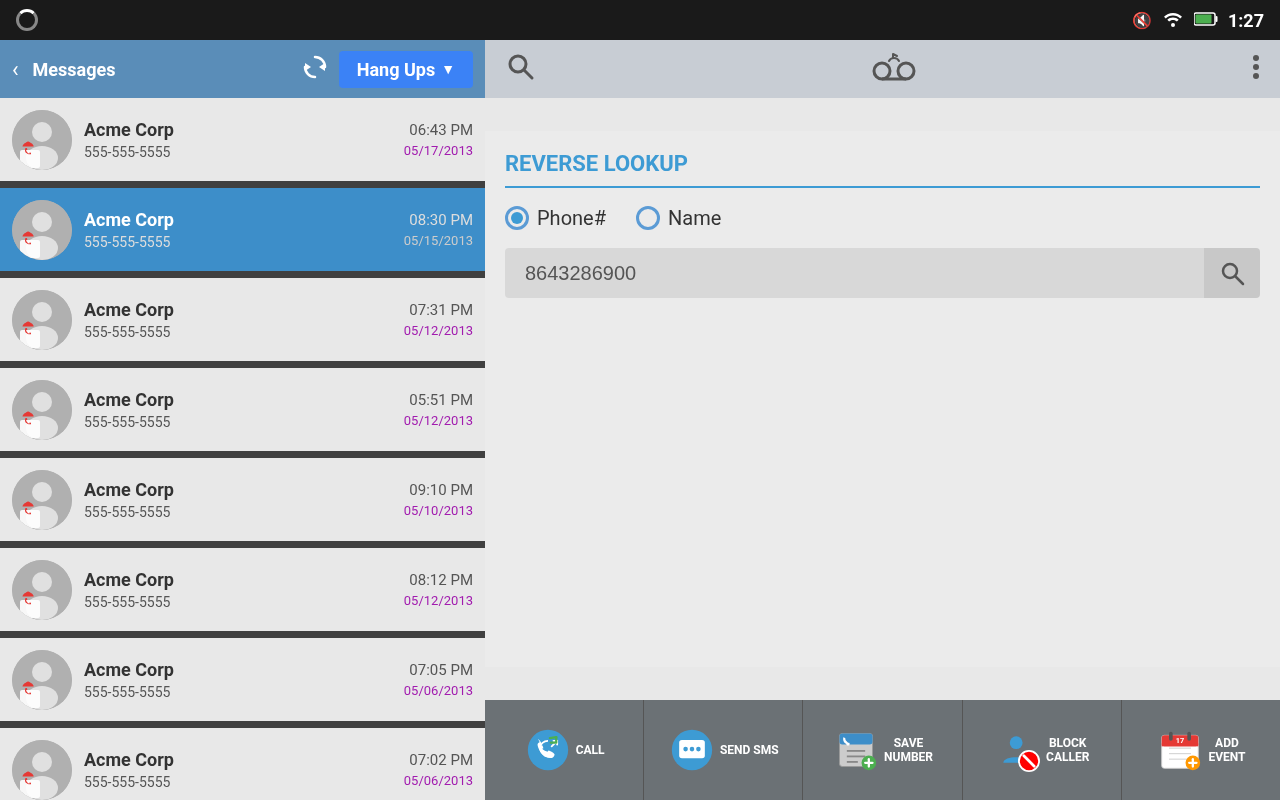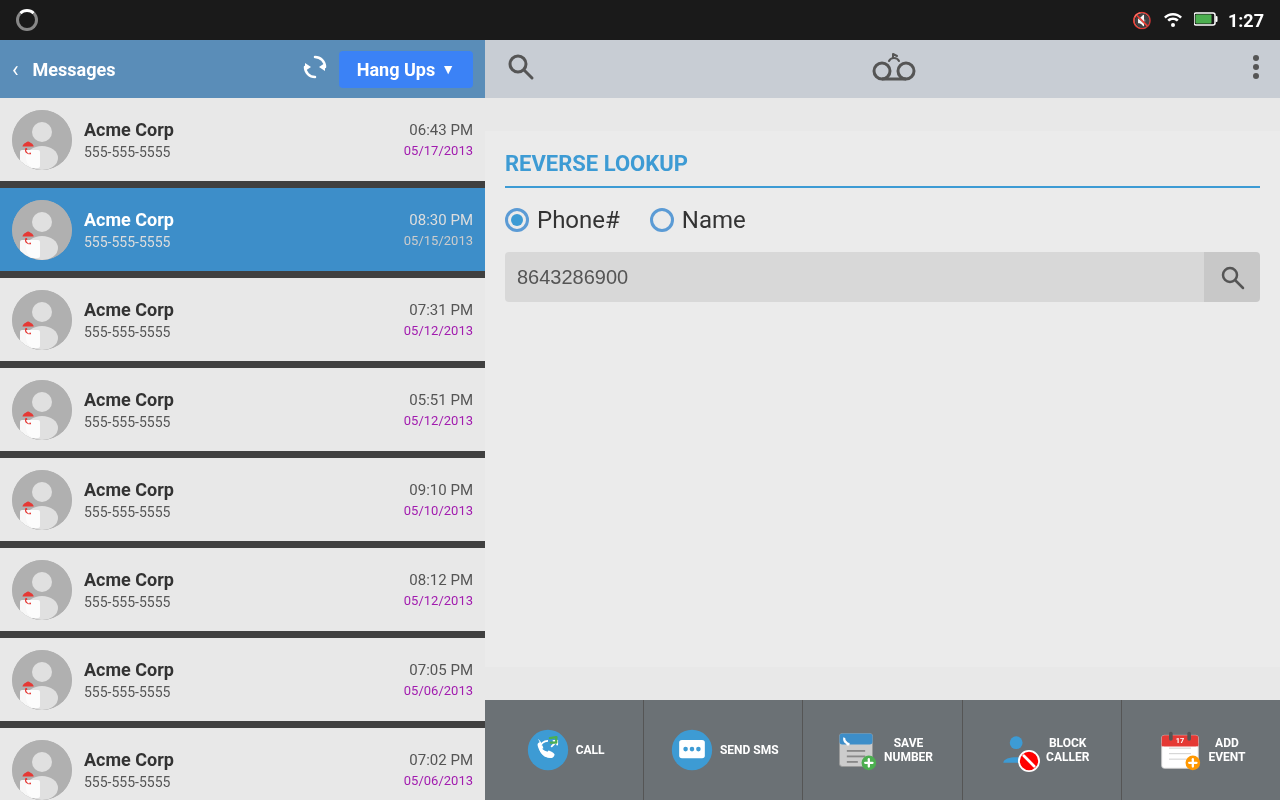--- a/index.html
+++ b/index.html
@@ -84,25 +84,25 @@
     }
     #search-type-row { display: flex; align-items: center; gap: 30px; margin-bottom: 18px; }
     .radio-group { display: flex; align-items: center; gap: 8px; cursor: pointer; }
     .radio-circle {
       width: 24px; height: 24px; border-radius: 50%; border: 3px solid #5b9bd5;
       display: flex; align-items: center; justify-content: center;
     }
     .radio-circle.checked::after {
       content: ''; width: 12px; height: 12px; background: #3d9bd4; border-radius: 50%;
     }
-    .radio-label { font-size: 24px; color: #333; }
+    .radio-label { font-size: 20px; color: #333; }
     #search-input-row { display: flex; align-items: center; gap: 0; }
     #phone-search-input {
       flex: 1; height: 50px; background: #d8d8d8; border: none; outline: none;
-      font-size: 20px; color: #555; padding: 0 12px; border-radius: 4px 0 0 4px;
+      font-size: 20px; color: #555; padding: 0 20px; border-radius: 4px 0 0 4px;
     }
     #search-go-btn {
       width: 56px; height: 50px; background: #c8c8c8; border: none; cursor: pointer;
       display: flex; align-items: center; justify-content: center;
       border-radius: 0 4px 4px 0; font-size: 22px; color: #444;
     }
 
     
     #bottom-toolbar {
       height: 100px; background: #6b7175;

